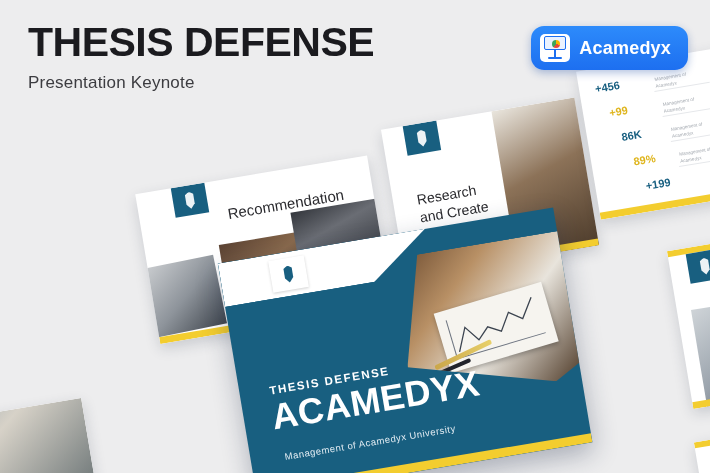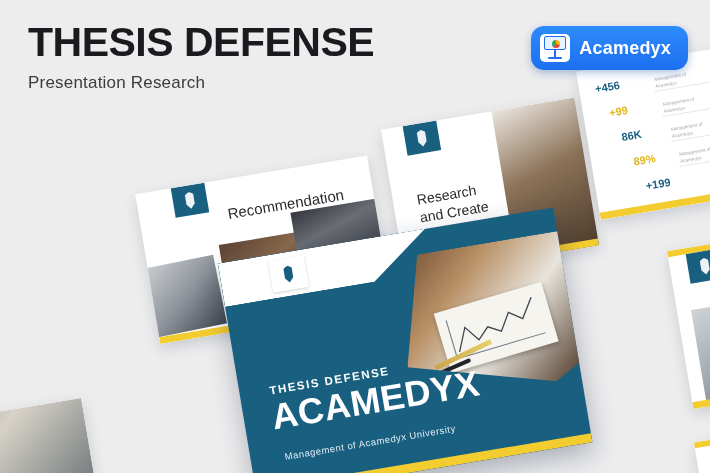--- a/index.html
+++ b/index.html
@@ -283,21 +283,21 @@
     <div class="slide" style="left:785px; top:455px; width:290px; height:170px;">
 
       <div class="ybar-t"></div>
 
     </div>
 
   </div>
 
   <div id="header">
     <div id="main-title">THESIS DEFENSE</div>
-    <div id="subtitle">Presentation Research</div>
+    <div id="subtitle">Presentation Keynote</div>
   </div>
 
   <div id="keynote-badge">
     <div class="kicon">
       <div class="screen">
         <div class="pie"></div>
       </div>
       <div class="stand"></div>
       <div class="base"></div>
     </div>

